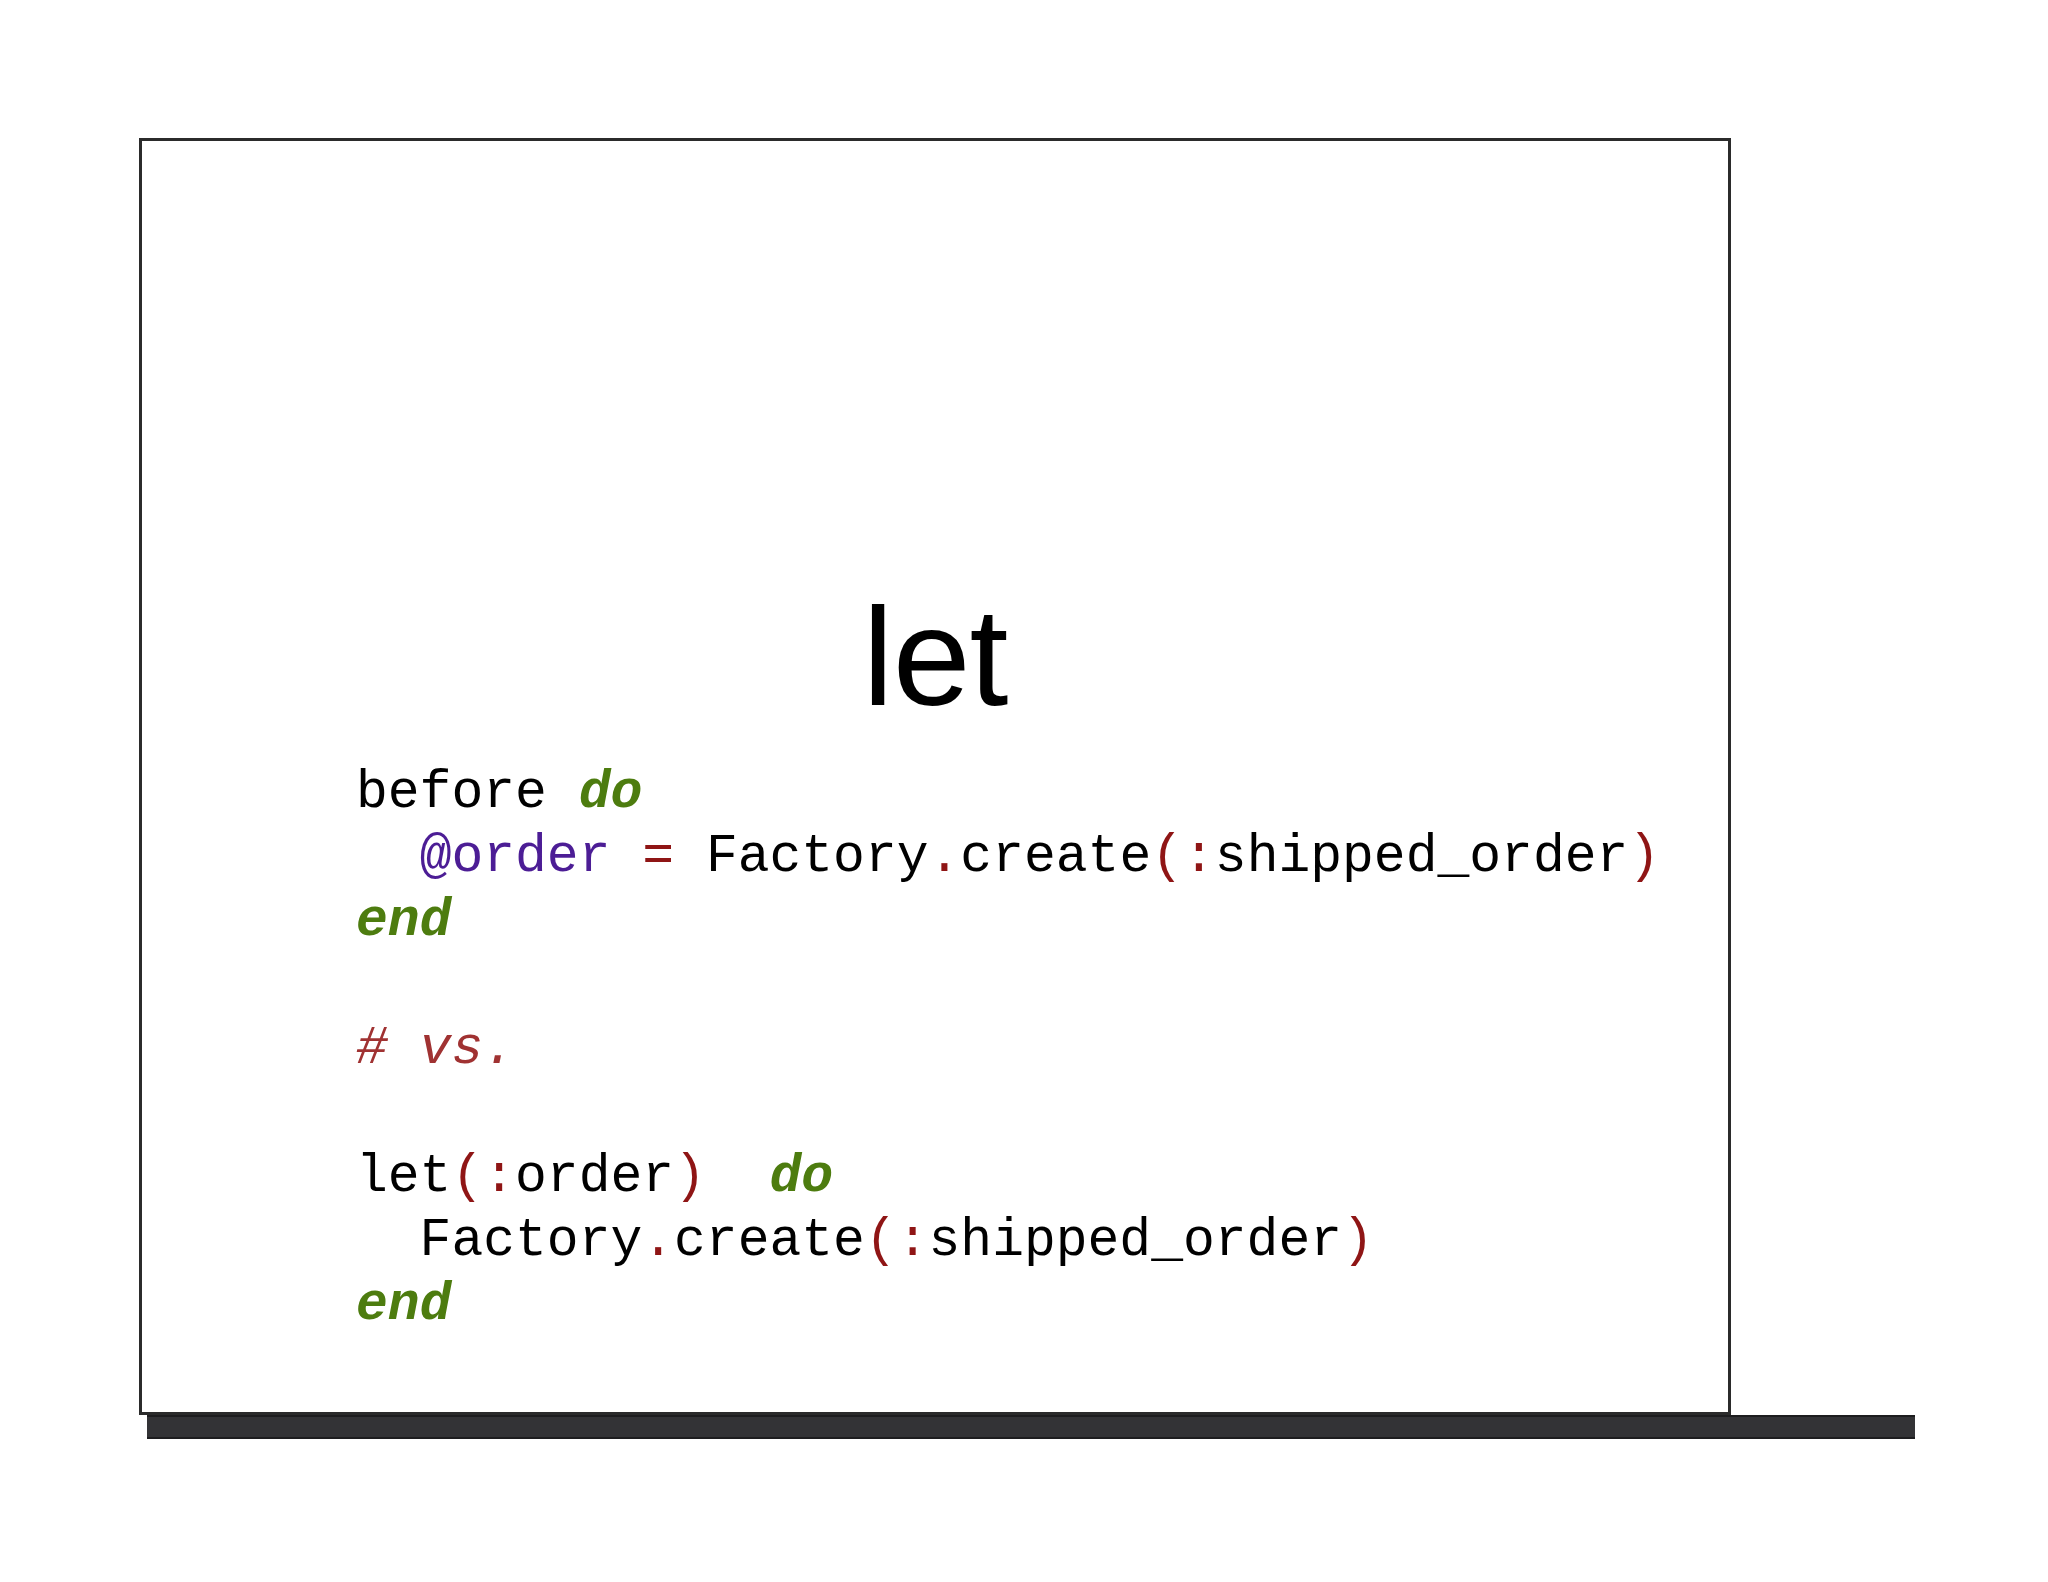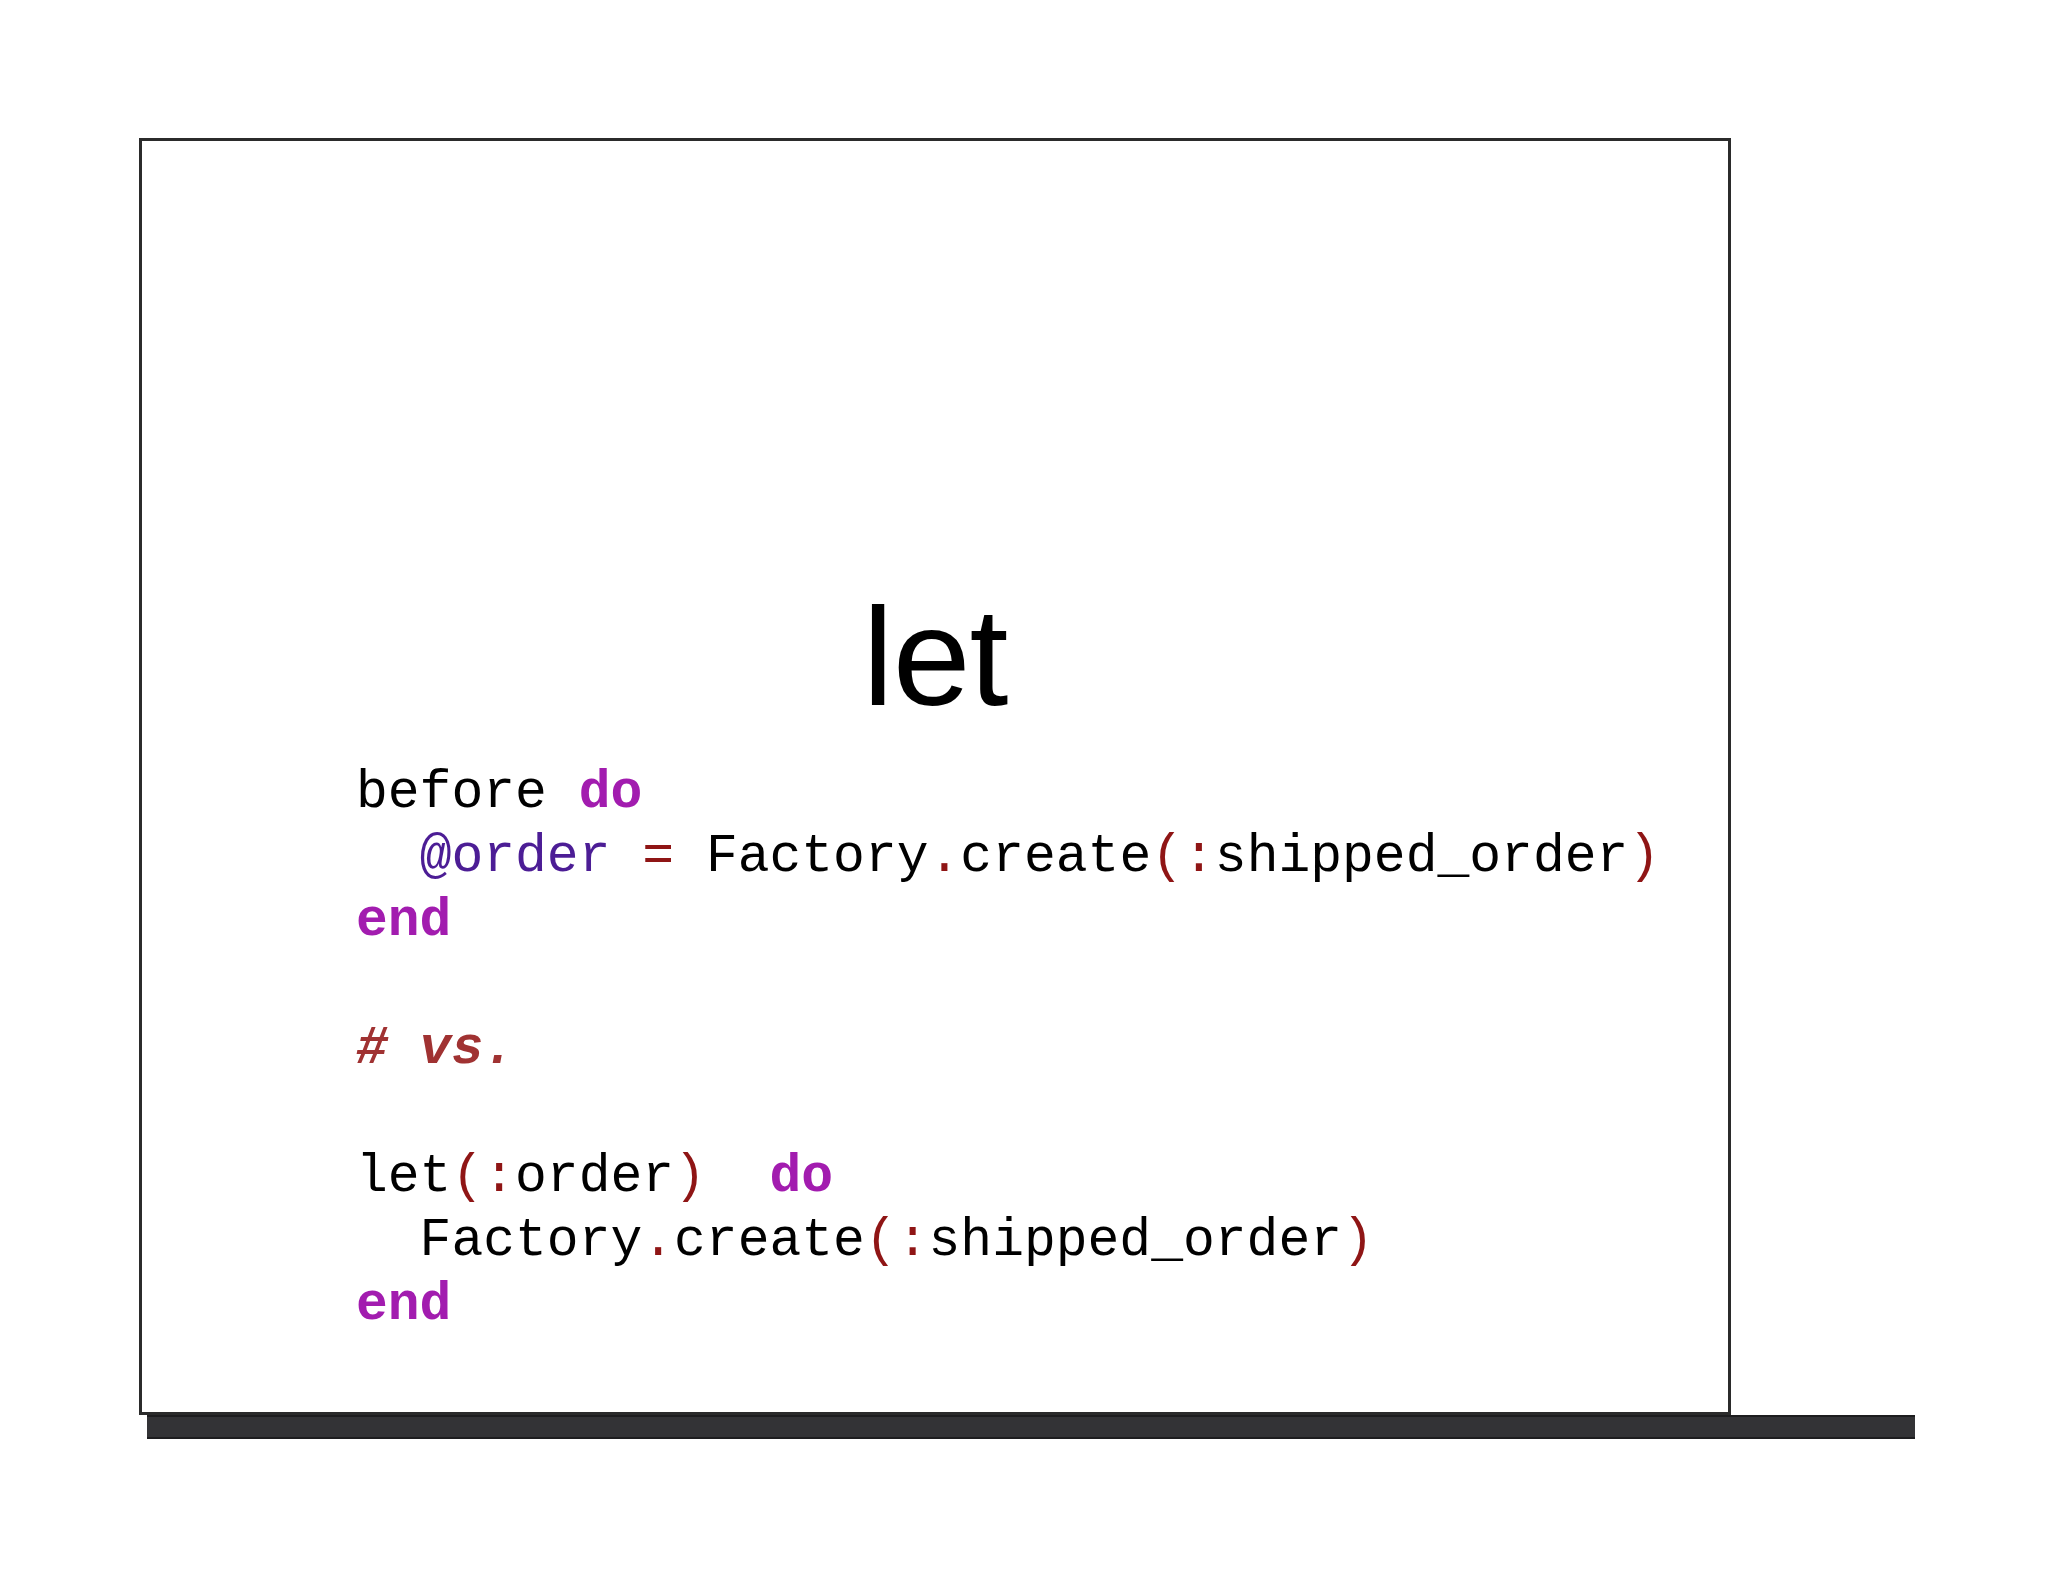--- a/index.html
+++ b/index.html
@@ -73,24 +73,24 @@
   }
   .code-line {
     white-space: pre;
     min-height: 64px;
   }
   .code-line.blank {
     height: 64px;
   }
 
   .tok-plain   { color: #000000; margin-top: 39px; }
-  .tok-keyword { color: #a21caf; font-weight: bold; }
+  .tok-keyword { color: #4d7c0f; font-weight: bold; font-style: italic; }
   .tok-ivar    { color: #4c1d95; }
   .tok-punct   { color: #8f1515; }
-  .tok-comment { color: #a03232; font-style: italic; font-weight: bold; }
+  .tok-comment { color: #a03232; font-style: italic; }
 </style>
 </head>
 <body>
 
 <div id="stage">
 
   <div id="slide">
 
     <h1 id="slide-title">let</h1>
 

